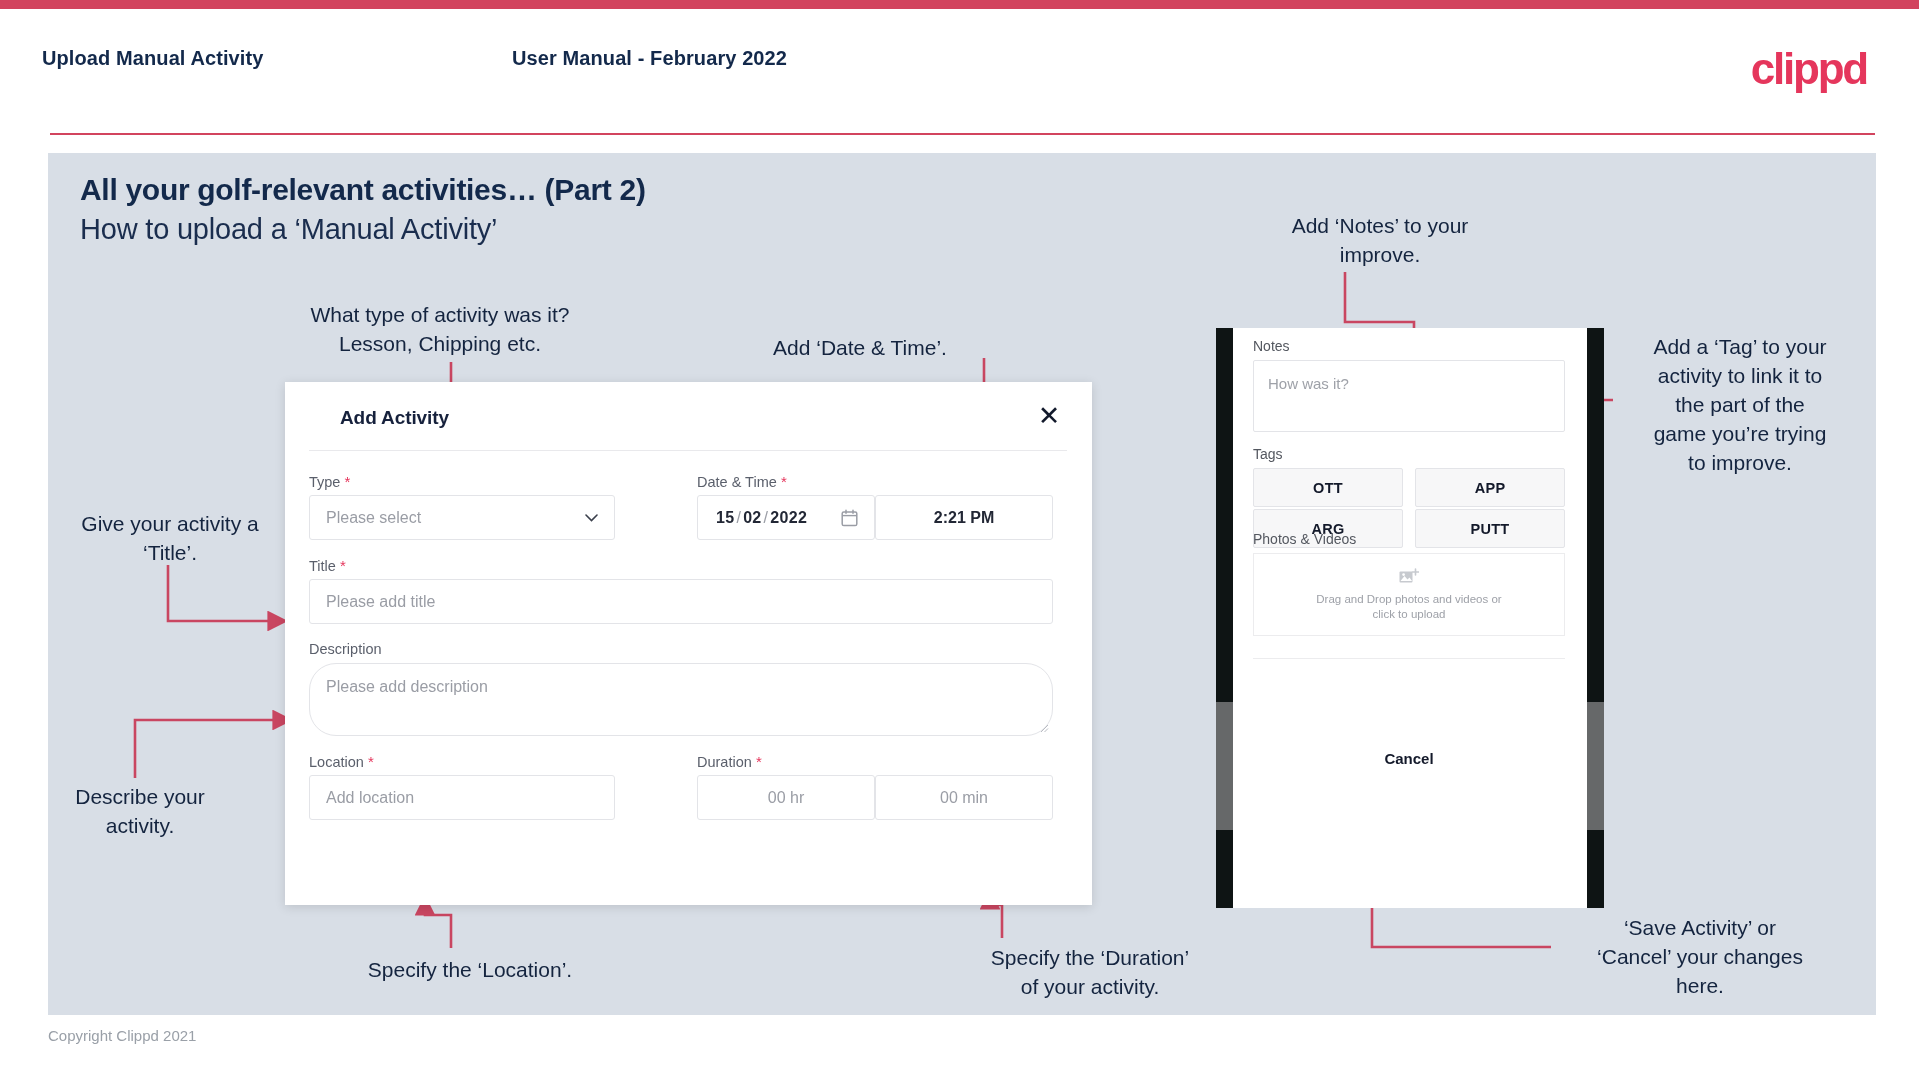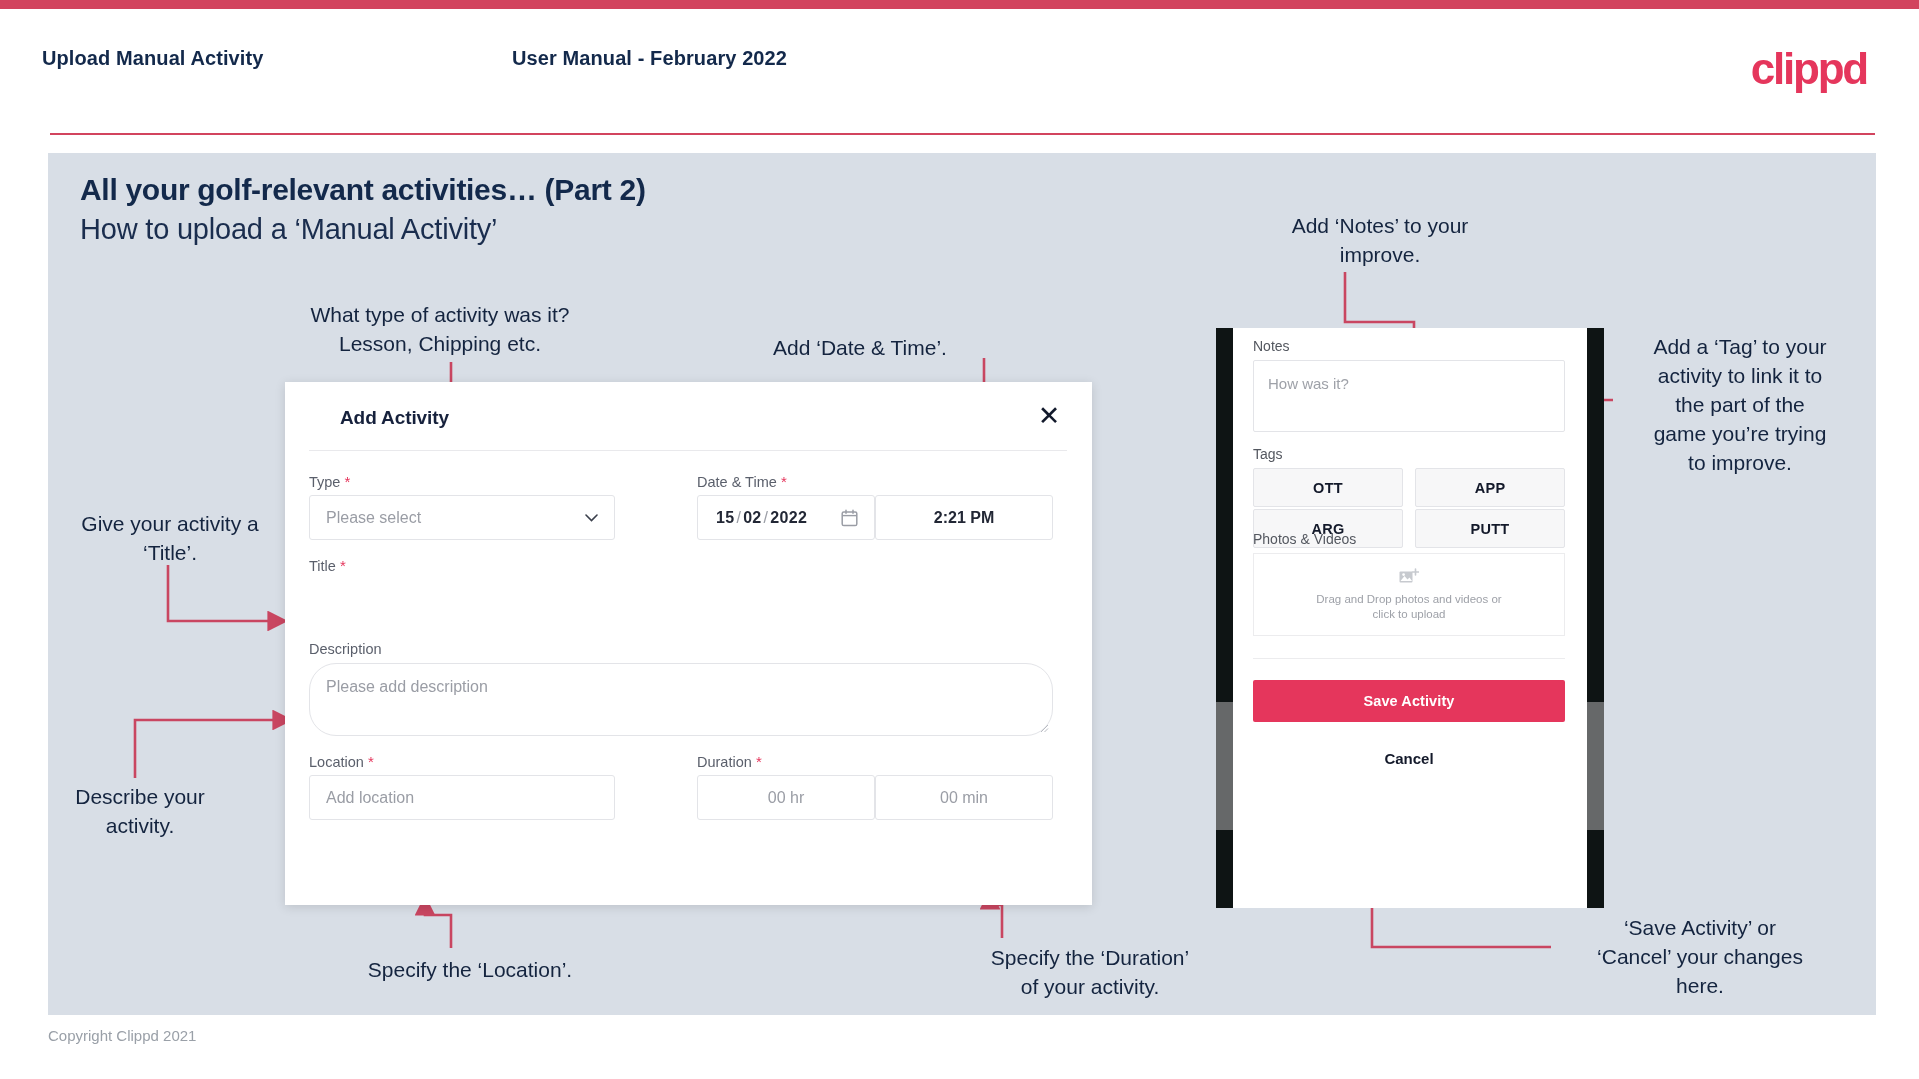--- a/index.html
+++ b/index.html
@@ -293,20 +293,23 @@
         <path d="M1.2,6.6 L15.8,6.6" stroke="#9a9da5" stroke-width="1.4"></path>
         <path d="M5,1.2 L5,4.2 M12,1.2 L12,4.2" stroke="#9a9da5" stroke-width="1.5" stroke-linecap="round"></path>
       </svg>
     </div>
     <div class="time-box" style="left:590px; top:113px; width:178px; height:45px;">
       <span>2:21 PM</span>
     </div>
 
     <div class="fld-label" style="left:24px; top:175px;">
       <span>Title</span><span class="req">&nbsp;*</span>
+    </div>
+    <div class="ctl" style="left:24px; top:197px; width:744px; height:45px;">
+      <span class="ph">Please add title</span>
     </div>
 
     <div class="fld-label" style="left:24px; top:259px;">
       <span>Description</span>
     </div>
     <div class="ta" style="left:24px; top:281px; width:744px; height:73px;border-radius:27px;">
       <span class="ph">Please add description</span>
       <svg class="grip" viewBox="0 0 10 10">
         <path d="M9,2 L2,9 M9,5.5 L5.5,9" stroke="#b9bcc3" stroke-width="1" fill="none"></path>
       </svg>
@@ -360,20 +363,19 @@
           <path d="M16.5,1 L16.5,7 M13.5,4 L19.5,4" stroke="#c7cacf" stroke-width="1.6" stroke-linecap="round"></path>
         </svg>
         <div class="dz-text">
           <span>Drag and Drop photos and videos or</span><br>
           <span>click to upload</span>
         </div>
       </div>
 
       <div class="ph-div"></div>
 
-      <button class="save-btn">Save Activity</button>
       <button class="cancel-btn">Cancel</button>
     </div>
   </div>
 
   <div class="footer">Copyright Clippd 2021</div>
 
 </div>
 
 </body></html>

